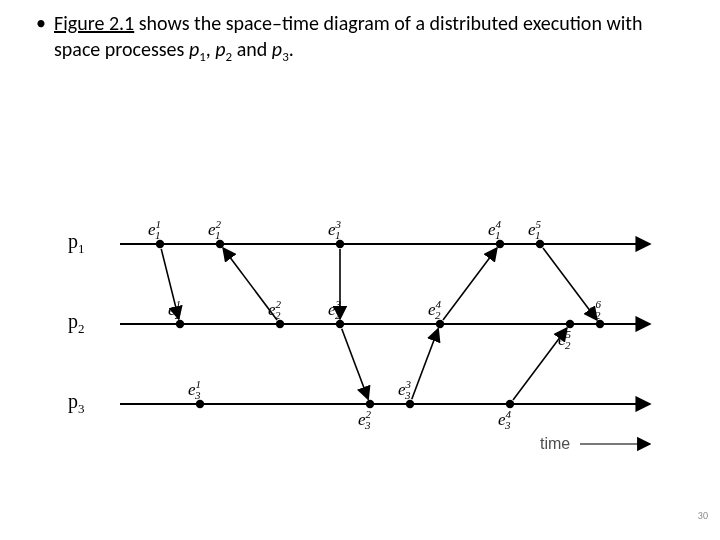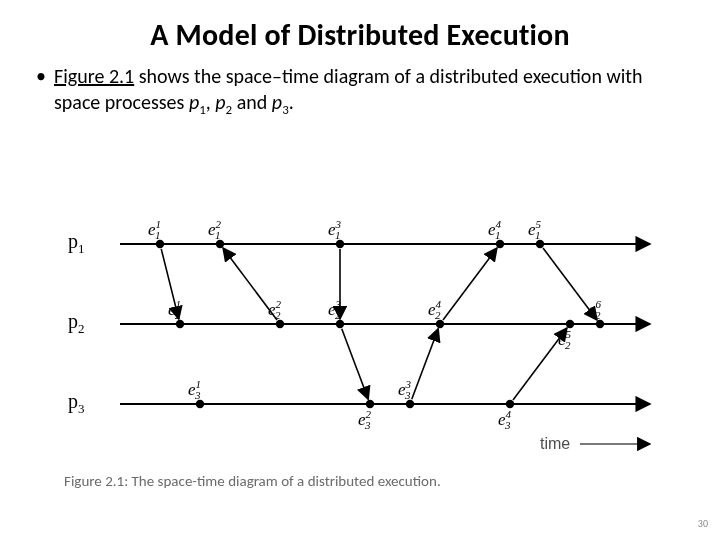--- a/index.html
+++ b/index.html
@@ -11,27 +11,26 @@
   .b { font-weight:400; }
   .u { text-decoration:underline; }
   .i { font-style:italic; }
   sub { font-size:0.65em; line-height:0; }
   sup { font-size:0.65em; line-height:0; }
   .diagram { position:absolute; left:60px; top:204px; width:620px; height:270px; }
   .caption { position:absolute; left:64px; top:472px; font-size:15px; color:#6b6b6b; }
   .proclabel { font-family:"Times New Roman",serif; font-size:20px; }
   .evlabel   { font-family:"Times New Roman",serif; font-style:italic; font-size:17px; }
   .timelabel { font-family:"Arial",sans-serif; font-size:16px; fill:#4d4d4d; }
-  .pagenum { position:absolute; right:12px; bottom:10px; font-size:10px; color:#8a8a8a; }
+  .pagenum { position:absolute; right:12px; bottom:18px; font-size:10px; color:#8a8a8a; }
 </style>
 </head>
 <body>
 
 <div class="slide">
-  <div class="title">A Model of Distributed Execution</div>
 
   <ul class="bullets">
     <li>
       <span class="b u">Figure 2.1</span><span> shows the space–time diagram of a distributed execution  with space processes </span><span class="b i">p</span><sub class="b">1</sub><span>, </span><span class="b i">p</span><sub class="b">2</sub><span> and </span><span class="b i">p</span><sub class="b">3</sub><span>.</span>
     </li>
   </ul>
 
   <svg class="diagram" width="620" height="270" viewBox="0 0 620 270">
       <defs>
         <marker id="arrow" viewBox="0 0 10 10" refX="9" refY="5" markerWidth="9" markerHeight="9" orient="auto-start-reverse">
@@ -79,15 +78,14 @@
       <line x1="280" y1="45" x2="280" y2="115" stroke="#000" stroke-width="1.6" marker-end="url(#arrow)"></line>
       <line x1="281.75561720794195" y1="124.68164588784522" x2="308.24438279205805" y2="195.31835411215476" stroke="#000" stroke-width="1.6" marker-end="url(#arrow)"></line>
       <line x1="351.75561720794195" y1="195.31835411215476" x2="378.24438279205805" y2="124.68164588784522" stroke="#000" stroke-width="1.6" marker-end="url(#arrow)"></line>
       <line x1="383" y1="116" x2="437" y2="44" stroke="#000" stroke-width="1.6" marker-end="url(#arrow)"></line>
       <line x1="483" y1="44" x2="537" y2="116" stroke="#000" stroke-width="1.6" marker-end="url(#arrow)"></line>
       <line x1="453" y1="196" x2="507" y2="124" stroke="#000" stroke-width="1.6" marker-end="url(#arrow)"></line>
       <text x="480" y="245" class="timelabel">time</text>
       <line x1="520" y1="240" x2="590" y2="240" stroke="#4d4d4d" stroke-width="1.6" marker-end="url(#arrow)"></line>
     </svg>
 
-  <div class="caption">Figure 2.1: The space-time diagram of a distributed execution.</div>
   <div class="pagenum">30</div>
 </div>
 
 </body></html>

